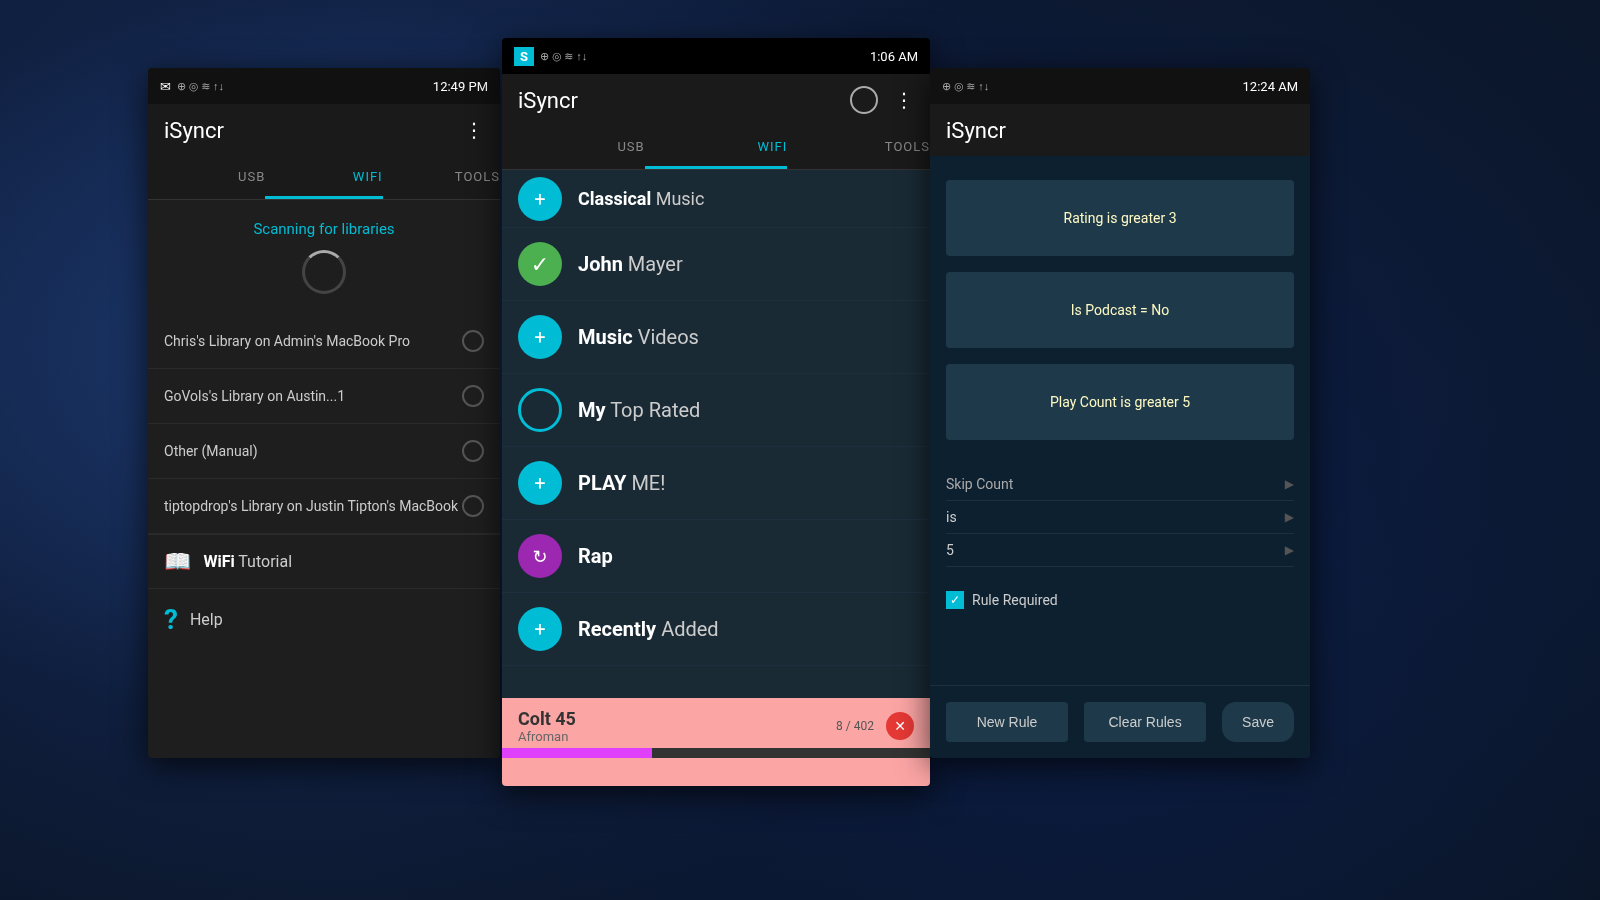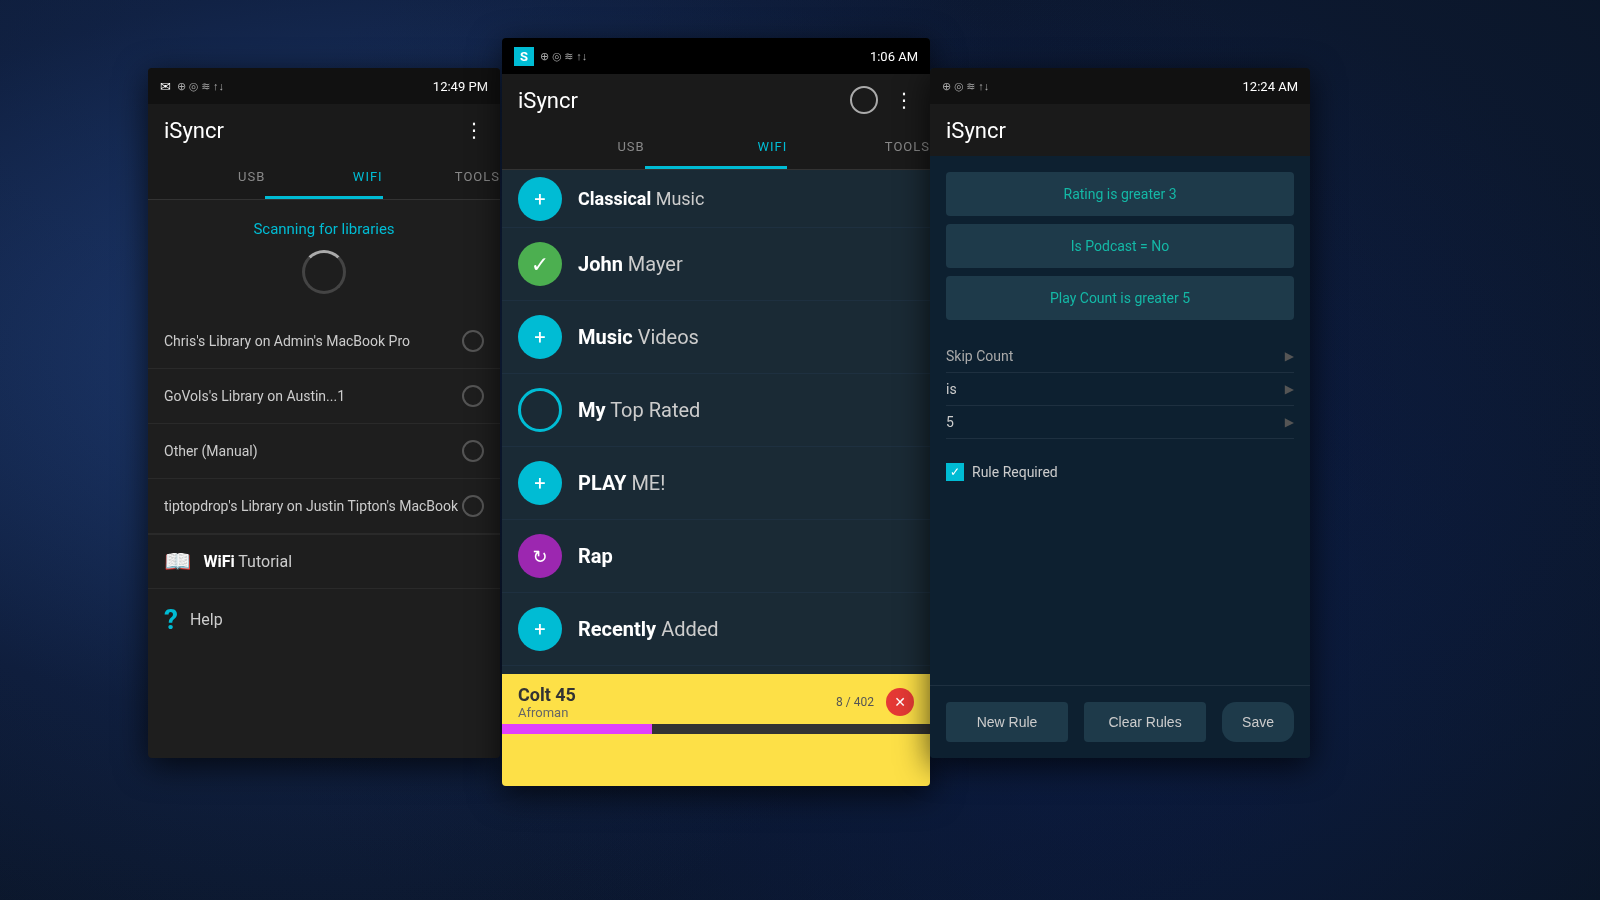--- a/index.html
+++ b/index.html
@@ -221,22 +221,22 @@
       color: #00bcd4;
     }
     .playlist-item .bold { font-weight: bold; color: #fff; }
 
     
     .now-playing {
       position: absolute;
       bottom: 0;
       left: 0;
       right: 0;
-      height: 112px;
-      background: #fde047;
+      height: 88px;
+      background: #fca5a5;
     }
     .now-playing-top {
       display: flex;
       align-items: center;
       justify-content: space-between;
       padding: 10px 16px 4px;
     }
     .track-info .track-title {
       font-size: 18px;
       font-weight: bold;
@@ -278,25 +278,25 @@
       top: 68px;
       width: 380px;
       height: 690px;
       background: #0d2030;
     }
 
     .rules-header {
       background: #0d2030;
     }
     .rule-item {
-      margin: 8px 16px;
+      margin: 16px 16px;
       background: #1e3a4a;
       border-radius: 4px;
-      padding: 14px 16px;
-      color: #14b8a6;
+      padding: 30px 16px;
+      color: #fef9c3;
       font-size: 14px;
       text-align: center;
     }
 
     .filter-section {
       padding: 12px 16px;
     }
     .filter-row {
       display: flex;
       align-items: center;

